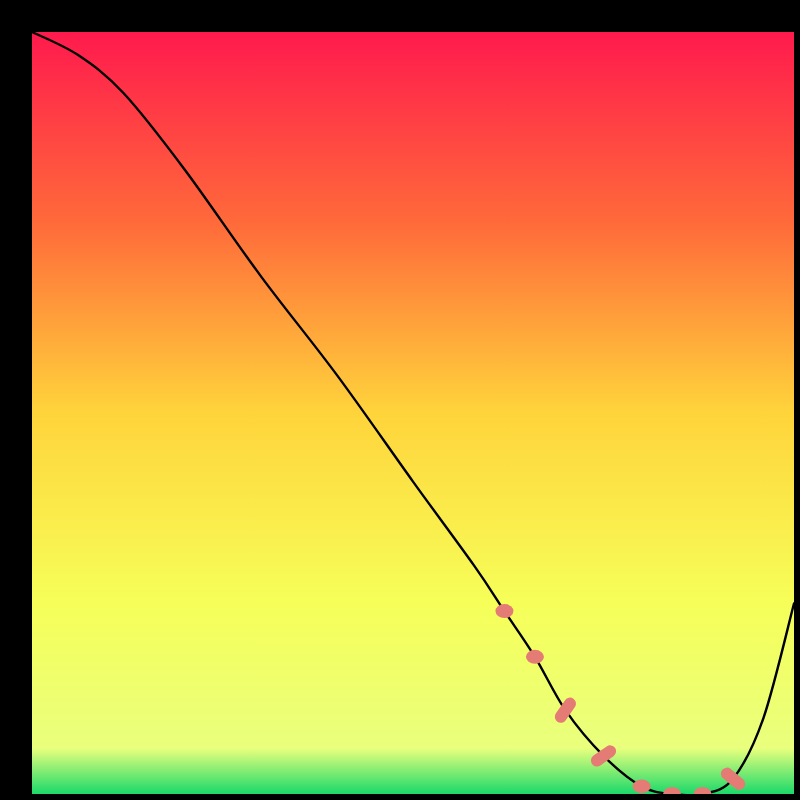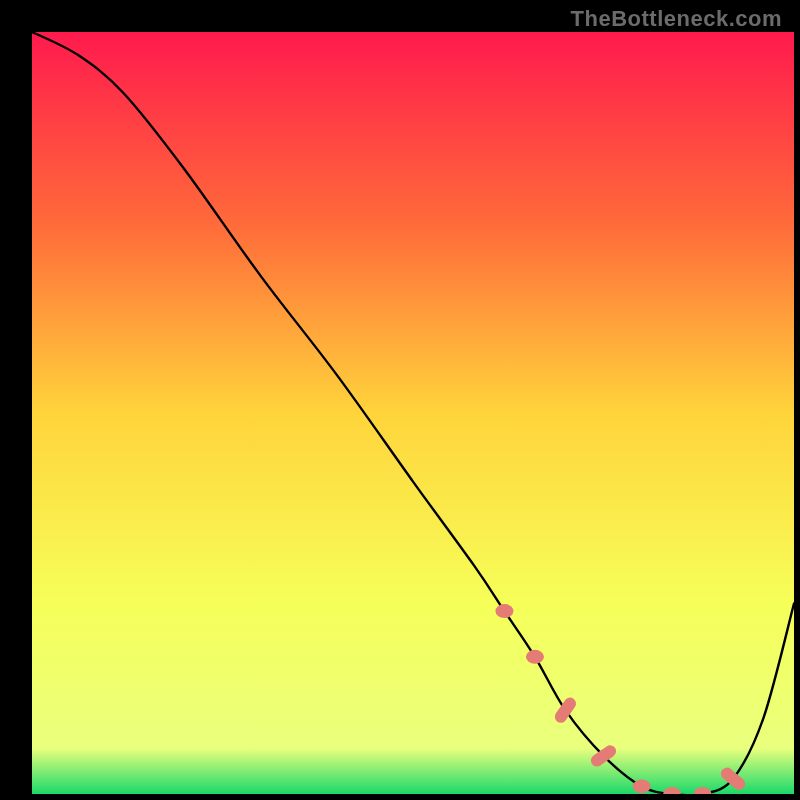--- a/index.html
+++ b/index.html
@@ -33,21 +33,20 @@
     right: 6px;
     top: 32px;
     bottom: 6px;
   }
   svg { display: block; }
 </style>
 </head>
 <body>
 
 <div class="frame">
-  <div class="watermark">TheBottleneck.com</div>
   <div class="plot">
     <svg id="chart-svg" width="762" height="762" viewBox="0 0 762 762" preserveAspectRatio="none">
         <defs>
           <linearGradient id="bg-grad" x1="0" y1="0" x2="0" y2="1">
             <stop offset="0%" stop-color="#ff1a4d"></stop>
             <stop offset="25%" stop-color="#ff6a3a"></stop>
             <stop offset="50%" stop-color="#ffd43b"></stop>
             <stop offset="75%" stop-color="#f6ff59"></stop>
             <stop offset="94%" stop-color="#e9ff7d"></stop>
             <stop offset="100%" stop-color="#1bd96a"></stop>

